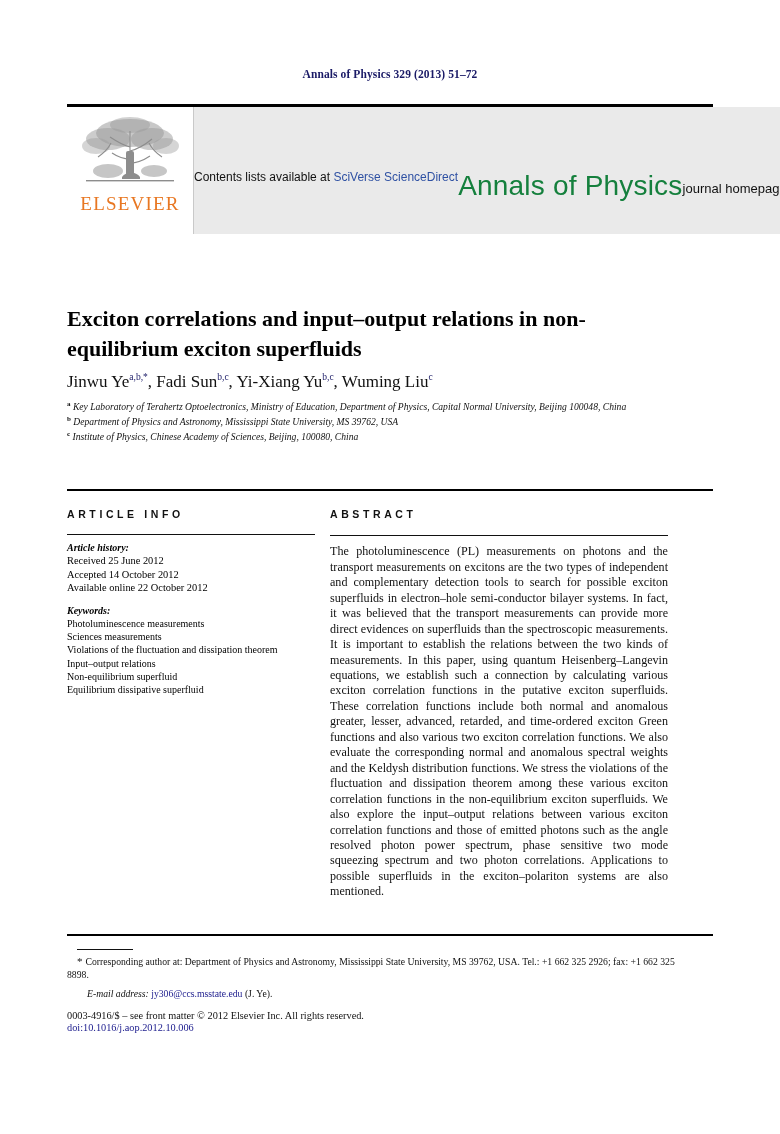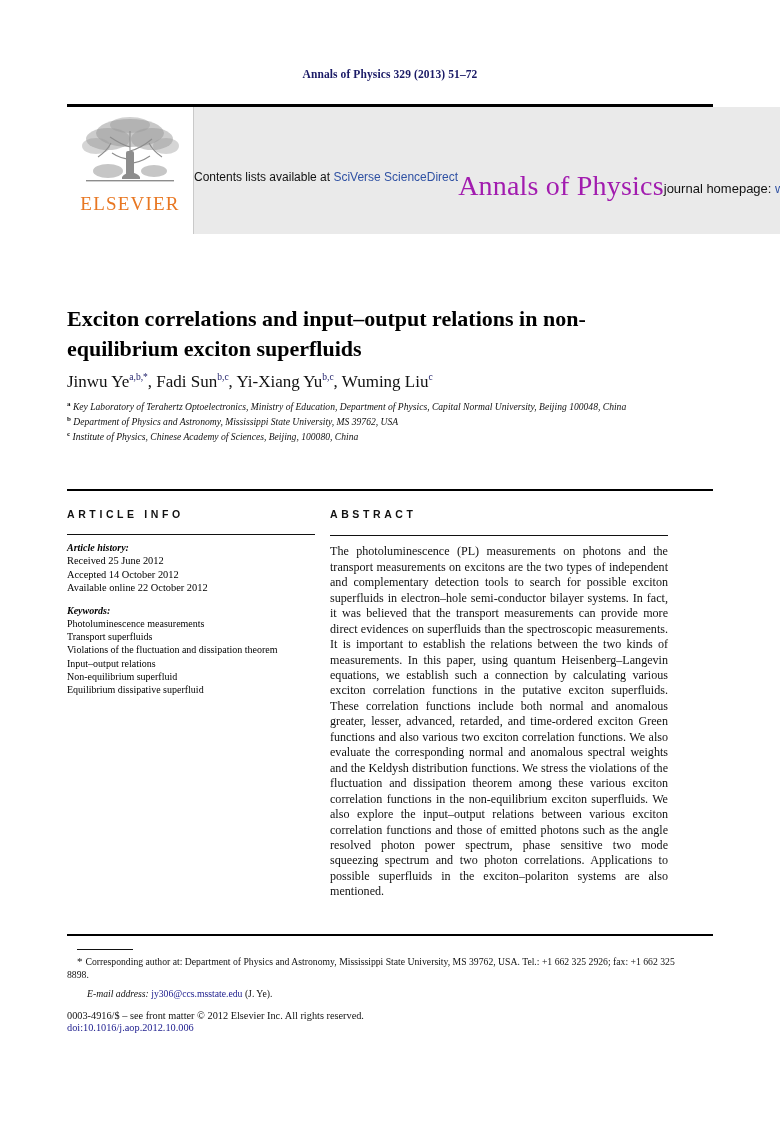--- a/index.html
+++ b/index.html
@@ -106,23 +106,23 @@
   .contents-line {
     font-family: "Liberation Sans", sans-serif;
     font-size: 12px;
     color: #111111;
     white-space: nowrap;
   }
   .contents-line .sd-link {
     color: #2f51a3;
   }
   .journal-name {
-    font-family: Liberation Serif, serif;
+    font-family: Liberation Sans, sans-serif;
     font-size: 28px;
-    color: #a21caf;
+    color: #15803d;
     margin-top: 18px;
     letter-spacing: 0.2px;
     white-space: nowrap;
   }
   .homepage-line {
     font-family: Liberation Sans, sans-serif;
     font-size: 13px;
     color: #111111;
     margin-top: 22px;
     white-space: nowrap;
@@ -481,21 +481,21 @@
     <div class="sec-head">ARTICLE INFO</div>
     <div class="sec-rule"></div>
     <p class="hist-label">Article history:</p>
     <p class="hist-line">Received 25 June 2012</p>
     <p class="hist-line">Accepted 14 October 2012</p>
     <p class="hist-line">Available online 22 October 2012</p>
 
     <div class="kw-block">
       <p class="kw-label">Keywords:</p>
       <p class="kw-line">Photoluminescence measurements</p>
-      <p class="kw-line">Transport superfluids</p>
+      <p class="kw-line">Sciences measurements</p>
       <p class="kw-line wrap">Violations of the fluctuation and dissipation theorem</p>
       <p class="kw-line">Input–output relations</p>
       <p class="kw-line">Non-equilibrium superfluid</p>
       <p class="kw-line">Equilibrium dissipative superfluid</p>
     </div>
   </div>
 
   <div class="col-right">
     <div class="sec-head">ABSTRACT</div>
     <div class="sec-rule right"></div>

